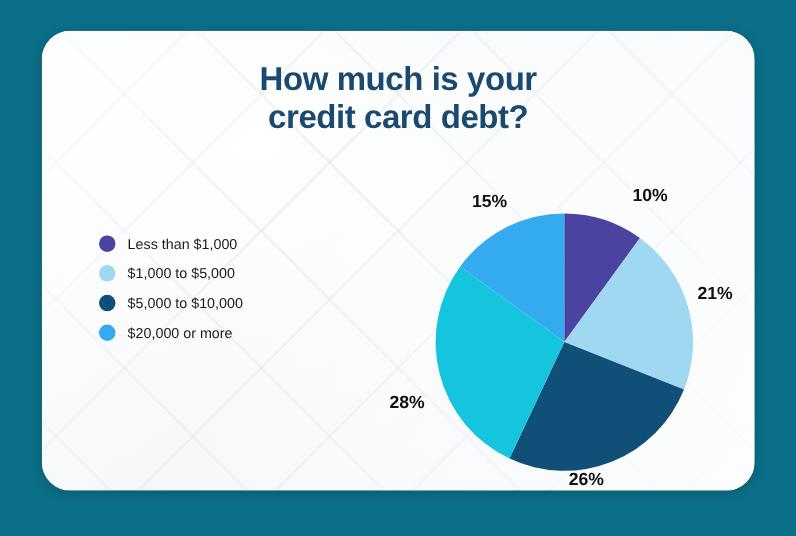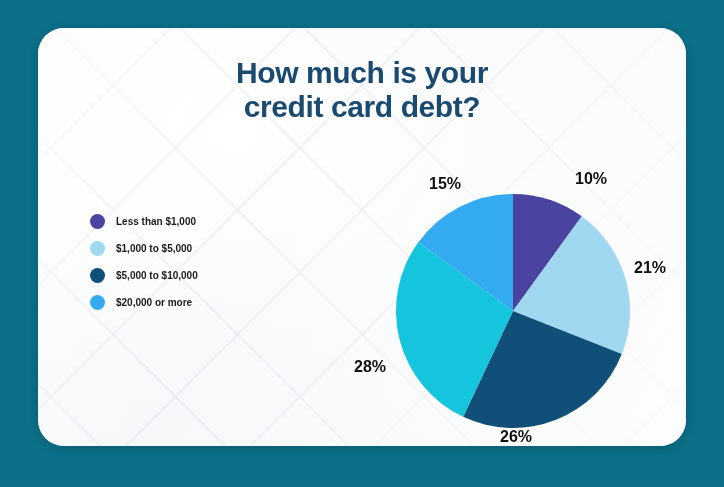--- a/index.html
+++ b/index.html
@@ -88,23 +88,23 @@
     height: 27px;
   }
   .legend-swatch {
     width: 15px;
     height: 15px;
     border-radius: 50%;
     flex: 0 0 auto;
     margin-right: 11px;
   }
   .legend-label {
-    font-size: 10px;
+    font-size: 13px;
     color: #1b1b1b;
-    font-weight: bold;
+    font-weight: normal;
     white-space: nowrap;
   }
 
   
   #pie-wrap {
     position: absolute;
     left: 320px;
     top: 110px;
     width: 320px;
     height: 300px;
@@ -157,20 +157,20 @@
             <path d="M 155 173 L 155.00 56.00 A 117 117 0 0 1 223.77 78.35 Z" fill="#4a43a0"></path>
             <path d="M 155 173 L 223.77 78.35 A 117 117 0 0 1 263.78 216.07 Z" fill="#9fd8f0"></path>
             <path d="M 155 173 L 263.78 216.07 A 117 117 0 0 1 105.18 278.86 Z" fill="#0f4f78"></path>
             <path d="M 155 173 L 105.18 278.86 A 117 117 0 0 1 60.35 104.23 Z" fill="#15c4dd"></path>
             <path d="M 155 173 L 60.35 104.23 A 117 117 0 0 1 155.00 56.00 Z" fill="#34aaf0"></path>
           </g>
       </svg>
       <div id="pie-label-layer">
           <div class="pct-label" style="left: 178px; top: 32px; margin-left: 39px;">10%</div>
           <div class="pct-label" style="left: 276px; top: 121px;">21%</div>
-          <div class="pct-label" style="left: 142px; top: 290px;">26%</div>
+          <div class="pct-label" style="left: 159px; top: 290px;">26%</div>
           <div class="pct-label" style="left: -4px; top: 208px; margin-top: 12px;">28%</div>
           <div class="pct-label" style="left: 71px; top: 37px;">15%</div>
         </div>
     </div>
 
   </div>
 </div>
 
 </body></html>

